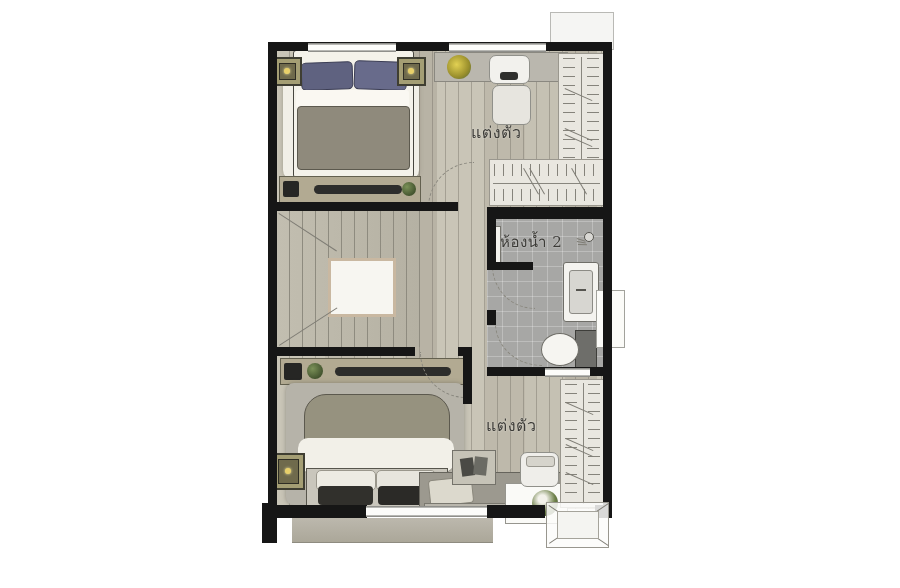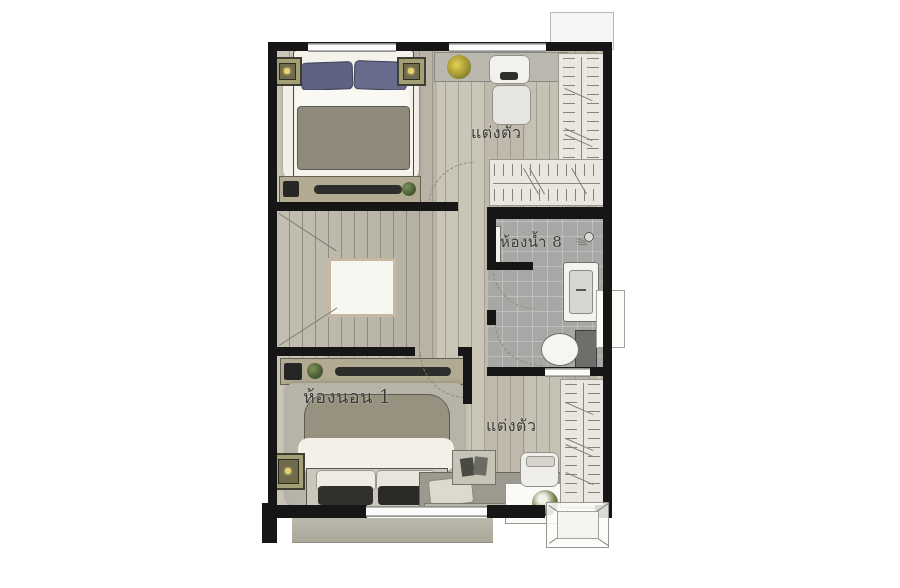--- a/index.html
+++ b/index.html
@@ -103,21 +103,21 @@
   <div class="abs" style="left:277px;top:211px;width:143px;height:136px;
               background:repeating-linear-gradient(90deg, rgba(0,0,0,0) 0 12px, #8e8b7f 12px 13px),
               linear-gradient(90deg,#c2beb0,#b5b1a3);">
   </div>
   <div class="abs" style="left:328px;top:258px;width:62px;height:53px;background:#f7f6f1;border:3px solid #c9b8a1;"></div>
   <div class="diag" style="left:279px;top:213px;width:69px;transform:rotate(33deg);"></div>
   <div class="diag" style="left:279px;top:345px;width:69px;transform:rotate(-33deg);"></div>
 
   <div class="tile" style="left:487px;top:212px;width:116px;height:160px;"></div>
   <div class="abs" style="left:490px;top:226px;width:9px;height:36px;background:#f2f1ed;border:1px solid #77766f;"></div>
-  <div class="room-label lbl-sm" style="left:500px;top:230px;">ห้องน้ำ 8</div>
+  <div class="room-label lbl-sm" style="left:500px;top:230px;">ห้องน้ำ 2</div>
 
   <div class="abs" style="left:576px;top:230px;width:18px;height:18px;">
     <div class="abs" style="right:0;top:2px;width:8px;height:8px;border:1px solid #55544f;border-radius:50%;background:#d9d8d4;"></div>
     <div class="diag" style="left:1px;top:8px;width:9px;transform:rotate(18deg);"></div>
     <div class="diag" style="left:1px;top:11px;width:9px;transform:rotate(10deg);"></div>
     <div class="diag" style="left:2px;top:14px;width:9px;transform:rotate(2deg);"></div>
   </div>
 
   <div class="abs" style="left:563px;top:262px;width:34px;height:58px;background:#f4f3ef;border:1px solid #6f6e68;border-radius:3px;">
     <div class="abs" style="left:5px;top:7px;width:22px;height:42px;background:#d7d6d1;border:1px solid #8c8b85;border-radius:3px;"></div>
@@ -139,21 +139,20 @@
   <div class="abs" style="left:298px;top:438px;width:156px;height:34px;background:#f2f0e8;border-radius:10px;box-shadow:0 1px 0 #9a978c;"></div>
   <div class="abs" style="left:306px;top:468px;width:140px;height:40px;background:#c9c6bc;border:1px solid #57554c;"></div>
   <div class="abs" style="left:316px;top:470px;width:58px;height:19px;background:#edebe3;border:1px solid #9a978c;border-radius:5px;"></div>
   <div class="abs" style="left:376px;top:470px;width:58px;height:19px;background:#e7e5dd;border:1px solid #9a978c;border-radius:5px;"></div>
   <div class="abs" style="left:318px;top:486px;width:55px;height:19px;background:#31302c;border-radius:4px;"></div>
   <div class="abs" style="left:378px;top:486px;width:55px;height:19px;background:#2b2a27;border-radius:4px;"></div>
   <div class="nightstand" style="left:272px;top:453px;width:33px;height:37px;">
     <div class="inner"></div>
     <div class="lamp" style="left:11px;top:13px;"></div>
   </div>
-  <div class="room-label lbl-lg" style="left:303px;top:382px;">ห้องนอน 1</div>
 
   <div class="abs" style="left:419px;top:472px;width:147px;height:37px;background:#9c998f;border:1px solid #66645c;">
     <div class="abs" style="left:9px;top:5px;width:42px;height:25px;background:#dcd9cd;border:1px solid #8a877c;border-radius:4px;transform:rotate(-6deg);"></div>
     <div class="abs" style="left:4px;bottom:2px;right:4px;height:3px;border:1px solid #7a786f;background:#b9b6ac;"></div>
   </div>
 
   <div class="abs" style="left:452px;top:450px;width:42px;height:33px;background:#c6c3b7;border:1px solid #74726a;">
     <div class="abs" style="left:8px;top:7px;width:13px;height:18px;background:#4a4a45;transform:rotate(-8deg);"></div>
     <div class="abs" style="left:21px;top:6px;width:13px;height:18px;background:#6b6b64;transform:rotate(6deg);"></div>
   </div>

